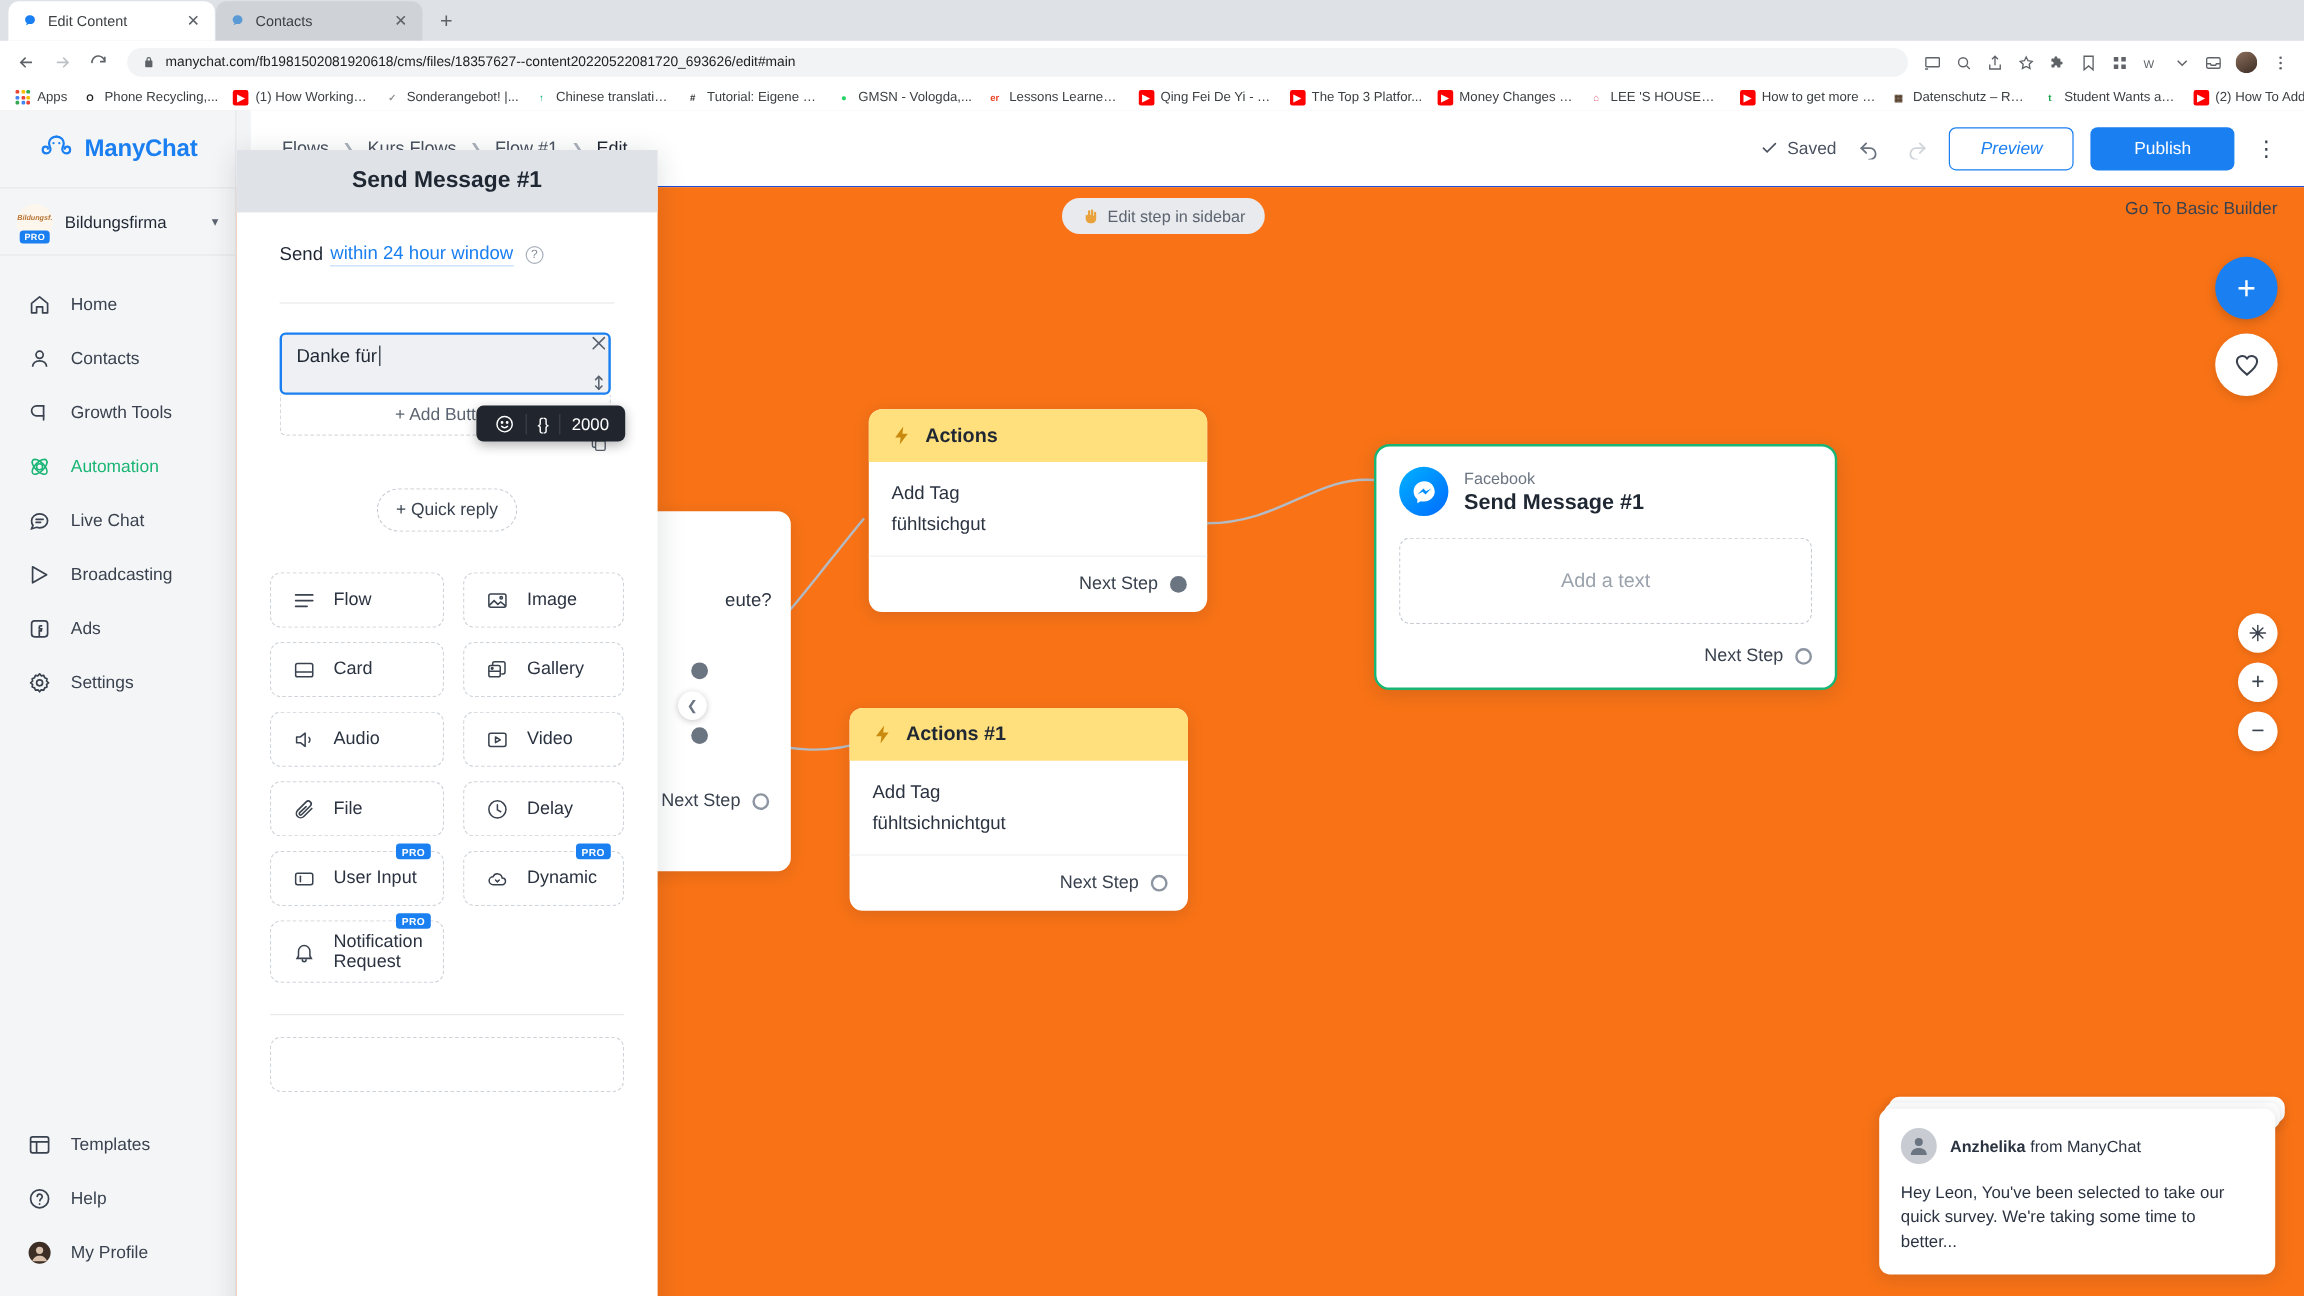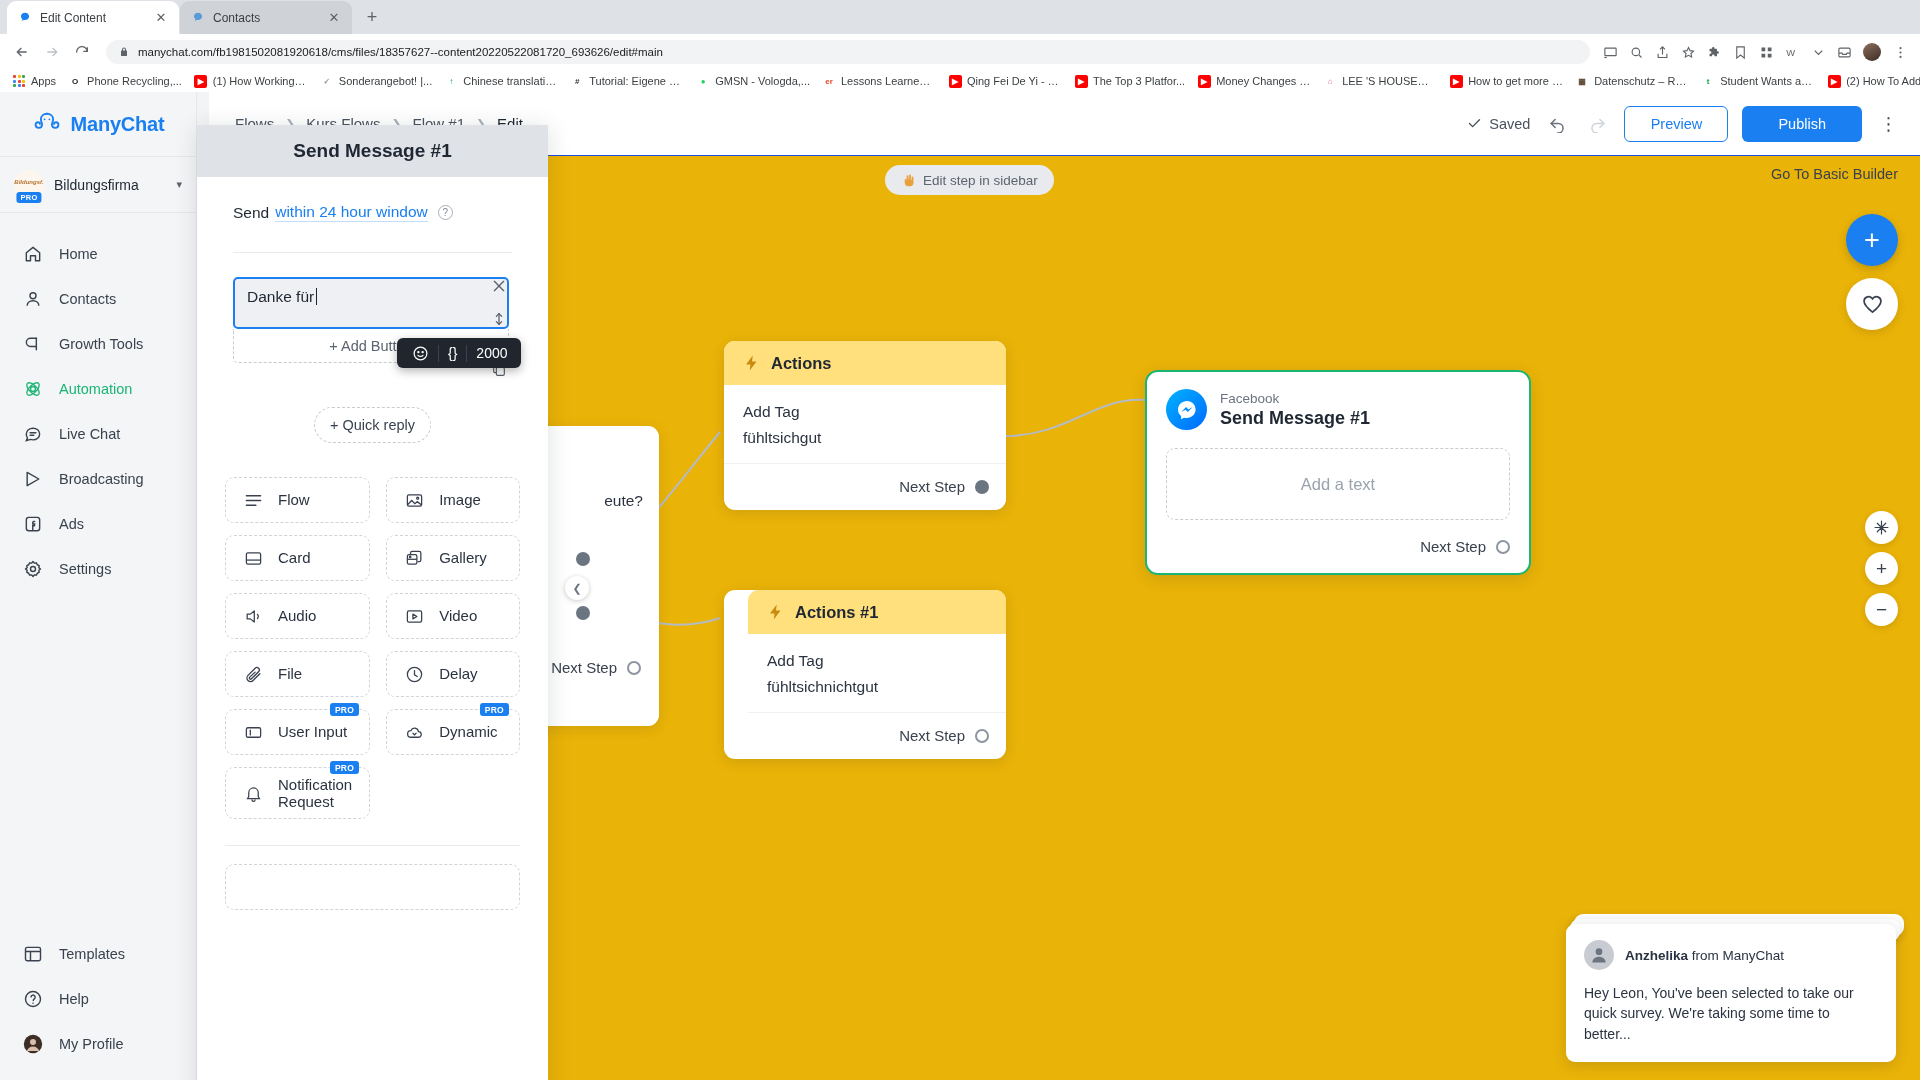--- a/index.html
+++ b/index.html
@@ -66,26 +66,26 @@
   
   .appbar { position:absolute; left:209px; top:0; right:0; height:64px; background:#fff; border-bottom:1px solid #1d4ed8; display:flex; align-items:center; padding:0 18px 0 26px;text-align:center; }
   .crumbs { display:flex; align-items:center; gap:11px; font-size:15px; color:#4a5260; }
   .crumb { color:#4a5260; }
   .crumb.current { color:#1f2733; }
   .crumb-sep { color:#aab1bb; font-size:12px; }
   .appbar-right { margin-left:auto; display:flex; align-items:center; gap:14px; }
   .saved { display:flex; align-items:center; gap:7px; font-size:14.5px; color:#4a5260; }
   .undo-btn, .redo-btn { width:26px; height:26px; display:flex; align-items:center; justify-content:center; color:#6b7280; }
   .redo-btn { color:#cfd4da; }
-  .btn-preview { height:36px; min-width:104px; border:1px solid #1a7ff0; color:#1a7ff0; background:#fff; border-radius:6px; font-size:14.5px; display:flex; align-items:center; justify-content:center; padding:0 22px; }
+  .btn-preview { height:36px; min-width:104px; border:1px solid #1a7ff0; color:#1a7ff0; background:#fff; border-radius:6px; font-size:14.5px; display:flex; align-items:center; justify-content:center; padding:0 22px;font-style:italic; }
   .btn-publish { height:36px; background:#1a7ff0; color:#fff; border-radius:6px; font-size:14.5px; display:flex; align-items:center; justify-content:center; padding:0 36px; }
   .kebab { width:26px; height:26px; display:flex; align-items:center; justify-content:center; color:#39424e; font-size:18px; letter-spacing:1px; }
 
   
-  .canvas { position:absolute; left:197px; top:64px; right:0; bottom:0; background:#eab308; overflow:hidden; }
+  .canvas { position:absolute; left:197px; top:64px; right:0; bottom:0; background:#f97316; overflow:hidden; }
   .edit-pill { position:absolute; left:688px; top:9px; height:30px; background:#e9eaed; border-radius:16px; display:flex; align-items:center; gap:7px; padding:0 16px; font-size:13.5px; color:#5b6470; }
   .basic-builder { position:absolute; right:22px; top:10px; font-size:14.5px; color:#39424e; }
 
   .fab-add { position:absolute; right:22px; top:58px; width:52px; height:52px; border-radius:50%; background:#1a7ff0; color:#fff; display:flex; align-items:center; justify-content:center; font-size:27px; box-shadow:0 3px 10px rgba(0,0,0,.18); font-weight:300; }
   .fab-heart { position:absolute; right:22px; top:122px; width:52px; height:52px; border-radius:50%; background:#fff; display:flex; align-items:center; justify-content:center; box-shadow:0 3px 10px rgba(0,0,0,.13); }
   .zoom-ctl { position:absolute; right:22px; top:355px; display:flex; flex-direction:column; gap:8px; align-items:center; }
   .zoom-btn { width:33px; height:33px; border-radius:50%; background:#fff; display:flex; align-items:center; justify-content:center; box-shadow:0 2px 7px rgba(0,0,0,.13); color:#39424e; font-size:19px; font-weight:300; }
 
   
   .node { position:absolute; background:#fff; border-radius:11px; box-shadow:0 3px 13px rgba(23,32,46,.13); }
@@ -624,21 +624,21 @@
         <div class="node-body">
           <div class="node-lbl">Add Tag</div>
           <div class="node-val">fühltsichgut</div>
         </div>
         <div class="node-foot">
           <span class="next-lbl">Next Step</span>
           <span class="dot-solid"></span>
         </div>
       </div>
 
-      <div class="node node-actions" style="left:527px; top:434px;padding-left:24px;">
+      <div class="node node-actions" style="left:511px; top:434px;">
         <div class="node-hdr-yellow">
           <span>
             <svg width="18" height="18" viewBox="0 0 24 24" fill="#c98a10">
                 <path d="M13 2L4 14h6l-1 8 9-12h-6z"></path>
               </svg>
           </span>
           <span class="node-hdr-title">Actions #1</span>
         </div>
         <div class="node-body">
           <div class="node-lbl">Add Tag</div>

